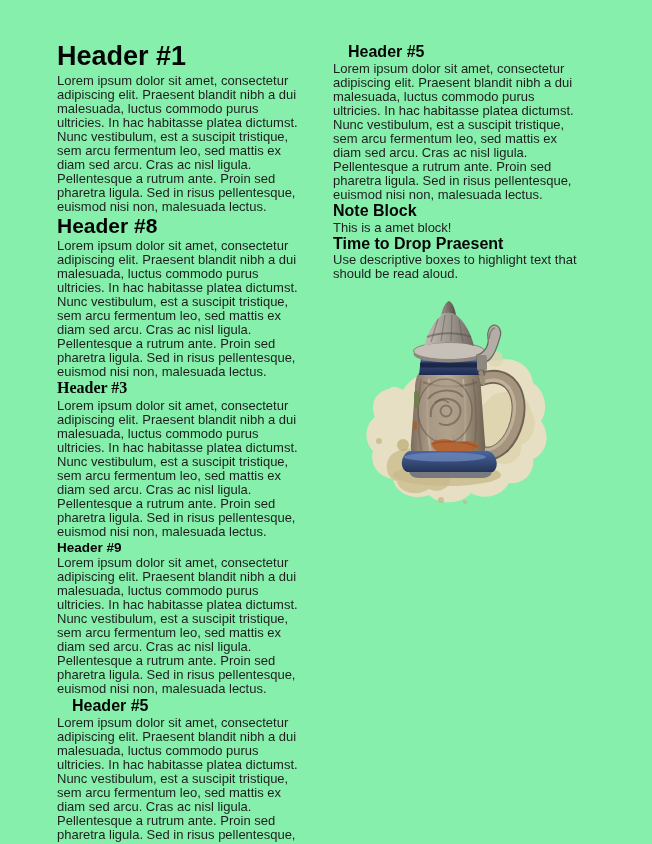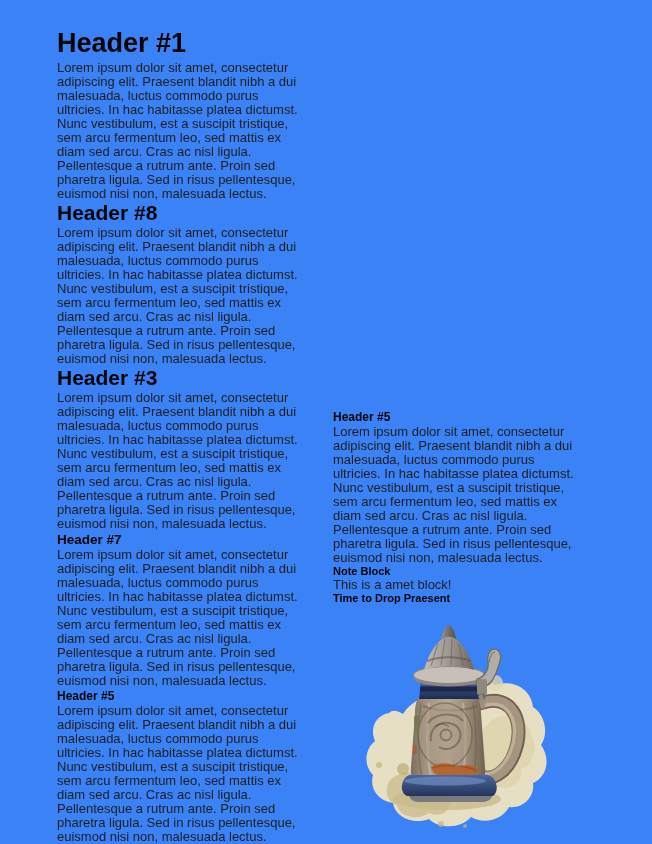--- a/index.html
+++ b/index.html
@@ -1,34 +1,33 @@
 <!DOCTYPE html>
 <html><head>
 <meta charset="utf-8">
 <style>
   * { margin: 0; padding: 0; box-sizing: border-box; }
   html, body { width: 652px; height: 844px; background: #ffffff; overflow: hidden; }
   .page {
     width: 652px; height: 844px;
-    background: #3b82f6;
+    background: #86efac;
     padding: 42px 18px 0 57px;
     display: flex;
     font-family: "Liberation Sans", "DejaVu Sans", sans-serif;
     color: #1e1e1e;
-    align-items: flex-end;
   }
   .col-left  { width: 276px; flex: 0 0 276px; }
   .col-right { flex: 1 1 auto; min-width: 0; }
   h1, h2, h3, h4, h5, .h6 { color: #050505; font-weight: 700; line-height: 1.05; }
   h1 { font-size: 27px;   margin: 0 0 4px 0; }
   h2 { font-size: 21px;   margin: 1px 0 2px 0; }
-  h3 { font-size: 21px; margin: 1px 0 2px 0; }
+  h3 { font-size: 16px; margin: 1px 0 2px 0; font-family: Liberation Serif, serif; }
   h4 { font-size: 13.5px; margin: 2px 0 1px 0; }
-  h5 { font-size: 12px;   margin: 2px 0 1px 0; }
-  .h6 { font-size: 11px; margin: 1px 0 1px 0; }
+  h5 { font-size: 16px;   margin: 2px 0 1px 15px; }
+  .h6 { font-size: 16px; margin: 1px 0 1px 0; }
   .body {
     font-size: 13px;
     line-height: 14px;
     white-space: pre-line;
     color: #1e1e1e;
     margin: 0;
   }
   .figure { margin-top: 14px; margin-left: 10px; width: 270px; height: 225px; }
   .figure svg { display: block; }
 </style>
@@ -67,21 +66,21 @@
 adipiscing elit. Praesent blandit nibh a dui
 malesuada, luctus commodo purus
 ultricies. In hac habitasse platea dictumst.
 Nunc vestibulum, est a suscipit tristique,
 sem arcu fermentum leo, sed mattis ex
 diam sed arcu. Cras ac nisl ligula.
 Pellentesque a rutrum ante. Proin sed
 pharetra ligula. Sed in risus pellentesque,
 euismod nisi non, malesuada lectus.</p>
 
-    <h4>Header #7</h4>
+    <h4>Header #9</h4>
     <p class="body">Lorem ipsum dolor sit amet, consectetur
 adipiscing elit. Praesent blandit nibh a dui
 malesuada, luctus commodo purus
 ultricies. In hac habitasse platea dictumst.
 Nunc vestibulum, est a suscipit tristique,
 sem arcu fermentum leo, sed mattis ex
 diam sed arcu. Cras ac nisl ligula.
 Pellentesque a rutrum ante. Proin sed
 pharetra ligula. Sed in risus pellentesque,
 euismod nisi non, malesuada lectus.</p>
@@ -109,20 +108,22 @@
 sem arcu fermentum leo, sed mattis ex
 diam sed arcu. Cras ac nisl ligula.
 Pellentesque a rutrum ante. Proin sed
 pharetra ligula. Sed in risus pellentesque,
 euismod nisi non, malesuada lectus.</p>
 
     <div class="h6">Note Block</div>
     <p class="body">This is a amet block!</p>
 
     <div class="h6">Time to Drop Praesent</div>
+    <p class="body">Use descriptive boxes to highlight text that
+should be read aloud.</p>
 
 
     <div class="figure">
       <svg width="270" height="225" viewBox="0 0 270 225" xmlns="http://www.w3.org/2000/svg">
         <defs>
           <linearGradient id="bodyGrad" x1="0" y1="0" x2="1" y2="0">
             <stop offset="0" stop-color="#7b6e5e"></stop>
             <stop offset="0.2" stop-color="#a29280"></stop>
             <stop offset="0.5" stop-color="#b9aa95"></stop>
             <stop offset="0.75" stop-color="#9c8d7a"></stop>

